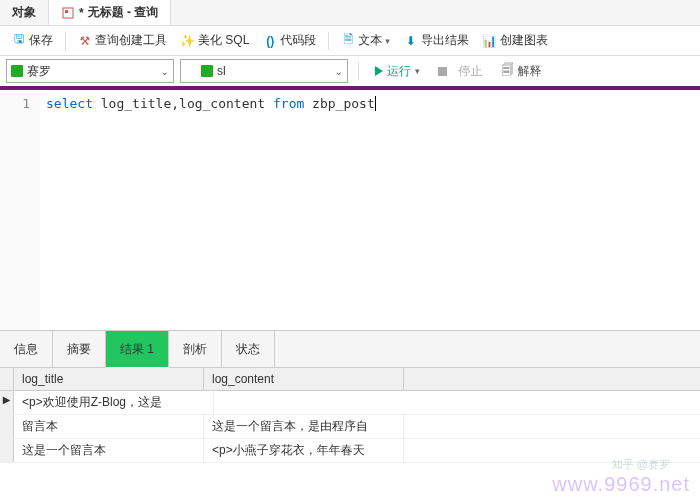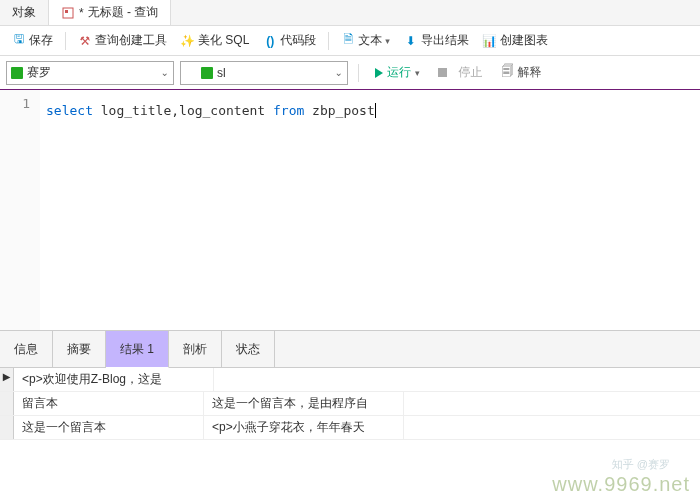--- a/index.html
+++ b/index.html
@@ -1,58 +1,58 @@
 <!DOCTYPE html>
 <html><head>
   <meta charset="utf-8">
   <style>
     * { box-sizing: border-box; margin: 0; padding: 0; }
     body { font-family: "Microsoft YaHei", Arial, sans-serif; font-size: 12px; background: #fff; color: #333; width: 700px; height: 500px; overflow: hidden; position: relative; }
     
-    .top-tabs { display: flex; align-items: center; height: 26px; border-bottom: 1px solid #ddd; background: #f5f5f5; }
+    .top-tabs { display: flex; align-items: center; height: 26px; border-bottom: 1px solid #ddd; background: #f5f5f5; font-weight: bold; }
     .top-tab { padding: 4px 12px; border-right: 1px solid #ddd; display: flex; align-items: center; gap: 4px; cursor: pointer; height: 100%; }
     .top-tab.active { background: #fff; }
     
     .toolbar { display: flex; align-items: center; height: 30px; border-bottom: 1px solid #ddd; padding: 0 6px; gap: 2px; }
     .tb-btn { display: flex; align-items: center; gap: 3px; padding: 3px 6px; cursor: pointer; border-radius: 2px; }
     .tb-sep { width: 1px; height: 18px; background: #ddd; margin: 0 4px; }
     .ico { width: 14px; height: 14px; display: inline-flex; align-items: center; justify-content: center; }
     
-    .selector-row { display: flex; align-items: center; height: 34px; border-bottom: 1px solid #701a75; padding: 0 6px; gap: 6px; }
+    .selector-row { display: flex; align-items: center; height: 34px; border-bottom: 4px solid #701a75; padding: 0 6px; gap: 6px; }
     .db-select { display: flex; align-items: center; border: 1px solid #aaa; height: 24px; padding: 0 4px; background: #fff; gap: 4px; cursor: pointer; }
     .db-select .arrow { margin-left: auto; color: #666; font-size: 10px; }
     .w1 { width: 168px; }
     .w2 { width: 168px; padding-left: 20px; }
     .run-btn { display: flex; align-items: center; gap: 4px; color: #0a7; cursor: pointer; padding: 3px 6px; }
     .stop-btn { display: flex; align-items: center; gap: 12px; color: #aaa; padding: 3px 6px; }
     .explain-btn { display: flex; align-items: center; gap: 3px; color: #555; cursor: pointer; padding: 3px 6px; }
     
     .editor { display: flex; height: 240px; background: #fff; }
     .gutter { width: 40px; text-align: right; padding: 6px 10px 0 0; color: #888; font-family: Consolas, monospace; font-size: 13px; background: #fafafa; }
-    .code { flex: 1; padding: 6px 0 0 6px; font-family: Consolas, monospace; font-size: 13px; white-space: pre; margin-top: 7px; }
+    .code { flex: 1; padding: 6px 0 0 6px; font-family: Consolas, monospace; font-size: 13px; white-space: pre; }
     .kw { color: #0066cc; }
     .cursor { border-right: 1px solid #000; animation: blink 1s infinite; }
     @keyframes blink { 50% { border-color: transparent; } }
     
     .result-tabs { display: flex; border-top: 1px solid #ccc; border-bottom: 1px solid #ccc; height: 38px; background: #f5f5f5; }
     .rtab { padding: 4px 14px; border-right: 1px solid #ccc; cursor: pointer; display: flex; align-items: center; }
-    .rtab.active { background: #c4b5fd; border-bottom: 1px solid #fff; margin-bottom: -1px; }
+    .rtab.active { background: #22c55e; border-bottom: 1px solid #fff; margin-bottom: -1px; }
     
     .result-grid { background: #fff; }
     .grid-header { display: flex; background: #f0f0f0; border-bottom: 1px solid #ccc; }
     .gh-cell { padding: 4px 8px; border-right: 1px solid #ccc; font-weight: normal; }
     .col0 { width: 14px; padding: 0; }
     .col1 { width: 190px; }
     .col2 { width: 200px; }
     .grid-row { display: flex; border-bottom: 1px solid #eee; }
     .gr-cell { padding: 3px 8px; border-right: 1px solid #eee; white-space: nowrap; overflow: hidden; }
     .row-indicator { width: 14px; text-align: center; background: #f0f0f0; border-right: 1px solid #ccc; padding: 3px 0; font-size: 10px; }
     
     .watermark { position: absolute; bottom: 4px; right: 10px; font-size: 20px; font-family: Arial; letter-spacing: 1px; pointer-events: none; }
-    .wm1 { color: #4d7c0f; opacity: 0.35; }
+    .wm1 { color: #8b5cf6; opacity: 0.35; }
     .wm2 { position: absolute; bottom: 28px; right: 30px; color: #367; opacity: 0.25; font-size: 11px; }
     
     .green-sq { width: 12px; height: 12px; background: #2a2; border-radius: 1px; }
     .save-ico { color: #08c; }
     .tool-ico { color: #c55; }
     .beautify-ico { color: #888; }
     .code-ico { color: #08c; font-weight: bold; }
     .text-ico { color: #08c; }
     .export-ico { color: #08c; }
     .chart-ico { color: #08c; }
@@ -158,20 +158,25 @@
     </div>
   <div class="rtab">
       <span>剖析</span>
     </div>
   <div class="rtab">
       <span>状态</span>
     </div>
 </div>
 
 <div class="result-grid">
+  <div class="grid-header">
+    <div class="gh-cell col0"></div>
+    <div class="gh-cell col1">log_title</div>
+    <div class="gh-cell col2">log_content</div>
+  </div>
   <div class="grid-row">
     <div class="row-indicator">▶</div>
     <div class="gr-cell col2">&lt;p&gt;欢迎使用Z-Blog，这是</div>
   </div>
   <div class="grid-row">
     <div class="row-indicator"></div>
     <div class="gr-cell col1">留言本</div>
     <div class="gr-cell col2">这是一个留言本，是由程序自</div>
   </div>
   <div class="grid-row">

